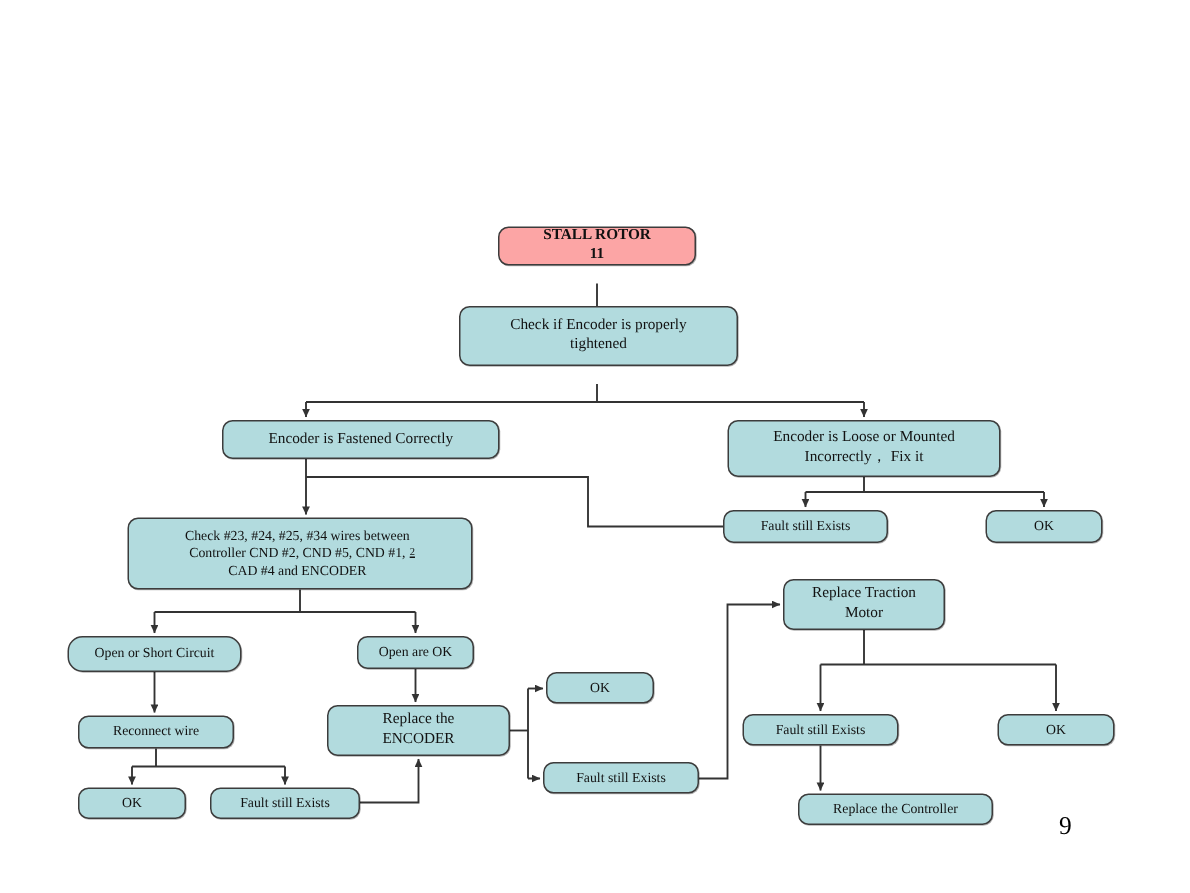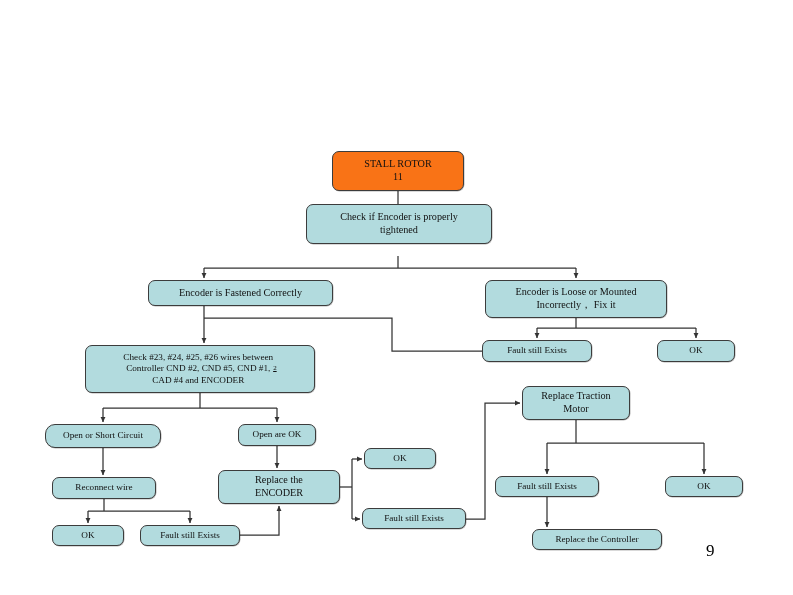--- a/index.html
+++ b/index.html
@@ -124,30 +124,30 @@
       <path d="M576,420 L576,443"></path>
       <path d="M547,443 L704,443"></path>
       <path d="M547,443 L547,474" marker-end="url(#arrow)"></path>
       <path d="M704,443 L704,474" marker-end="url(#arrow)"></path>
 
       <path d="M547,497 L547,527" marker-end="url(#arrow)"></path>
     </g>
   </svg>
 
   <div id="nodes">
-      <div class="node fs10" style="left: 332px; top: 151px; width: 132px; height: 40px; background: #f97316;"><span>STALL ROTOR
+      <div class="node fs10" style="left: 332px; top: 151px; width: 132px; height: 26px; background: #fca5a5; font-weight: bold;"><span>STALL ROTOR
 11</span></div>
       <div class="node fs10" style="left: 306px; top: 204px; width: 186px; height: 40px; background: rgb(178, 219, 222);"><span>Check if Encoder is properly
 tightened</span></div>
       <div class="node fs10" style="left: 112px; top: 280px; width: 185px; height: 26px; background: rgb(178, 219, 222); margin-left: 36px;"><span>Encoder is Fastened Correctly</span></div>
       <div class="node fs10" style="left: 485px; top: 280px; width: 182px; height: 38px; background: rgb(178, 219, 222);"><span>Encoder is Loose or Mounted
 Incorrectly，  Fix it</span></div>
       <div class="node fs9" style="left: 482px; top: 340px; width: 110px; height: 22px; background: rgb(178, 219, 222);"><span>Fault still Exists</span></div>
       <div class="node fs9" style="left: 657px; top: 340px; width: 78px; height: 22px; background: rgb(178, 219, 222);"><span>OK</span></div>
-      <div class="node fs9" style="left: 85px; top: 345px; width: 230px; height: 48px; background: rgb(178, 219, 222);"><span>Check #23, #24, #25, #26 wires between
+      <div class="node fs9" style="left: 85px; top: 345px; width: 230px; height: 48px; background: rgb(178, 219, 222);"><span>Check #23, #24, #25, #34 wires between
 Controller CND #2, CND #5, CND #1,
 CAD #4 and ENCODER</span><span class="sup">2</span></div>
       <div class="node fs9" style="left: 45px; top: 424px; width: 116px; height: 24px; background: rgb(178, 219, 222); border-radius: 10px;"><span>Open or Short Circuit</span></div>
       <div class="node fs9" style="left: 238px; top: 424px; width: 78px; height: 22px; background: rgb(178, 219, 222);"><span>Open are OK</span></div>
       <div class="node fs9" style="left: 52px; top: 477px; width: 104px; height: 22px; background: rgb(178, 219, 222);"><span>Reconnect wire</span></div>
       <div class="node fs10" style="left: 218px; top: 470px; width: 122px; height: 34px; background: rgb(178, 219, 222);"><span>Replace the
 ENCODER</span></div>
       <div class="node fs9" style="left: 52px; top: 525px; width: 72px; height: 21px; background: rgb(178, 219, 222);"><span>OK</span></div>
       <div class="node fs9" style="left: 140px; top: 525px; width: 100px; height: 21px; background: rgb(178, 219, 222);"><span>Fault still Exists</span></div>
       <div class="node fs9" style="left: 364px; top: 448px; width: 72px; height: 21px; background: rgb(178, 219, 222);"><span>OK</span></div>

